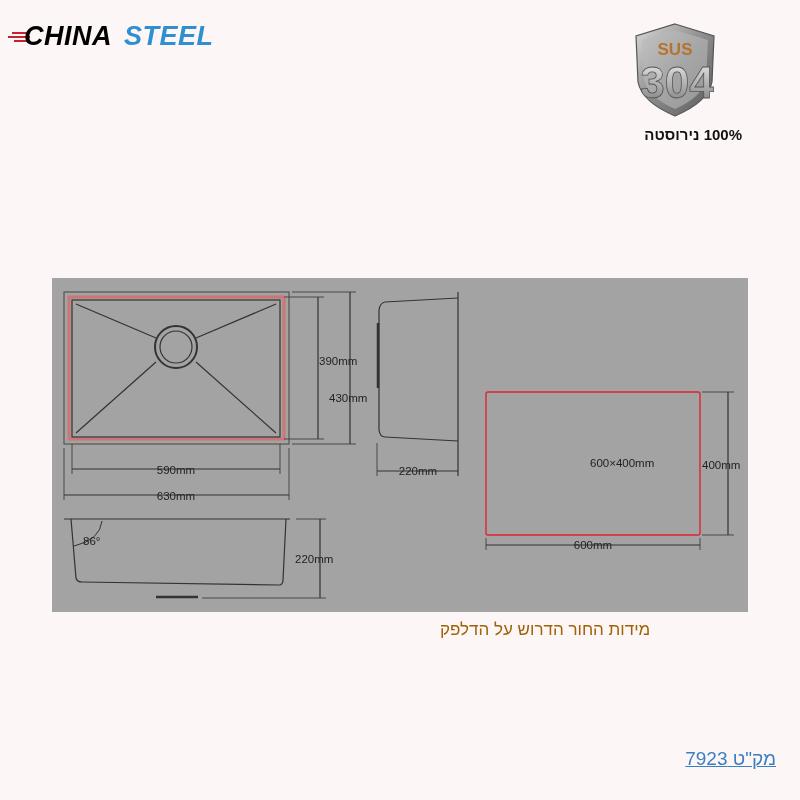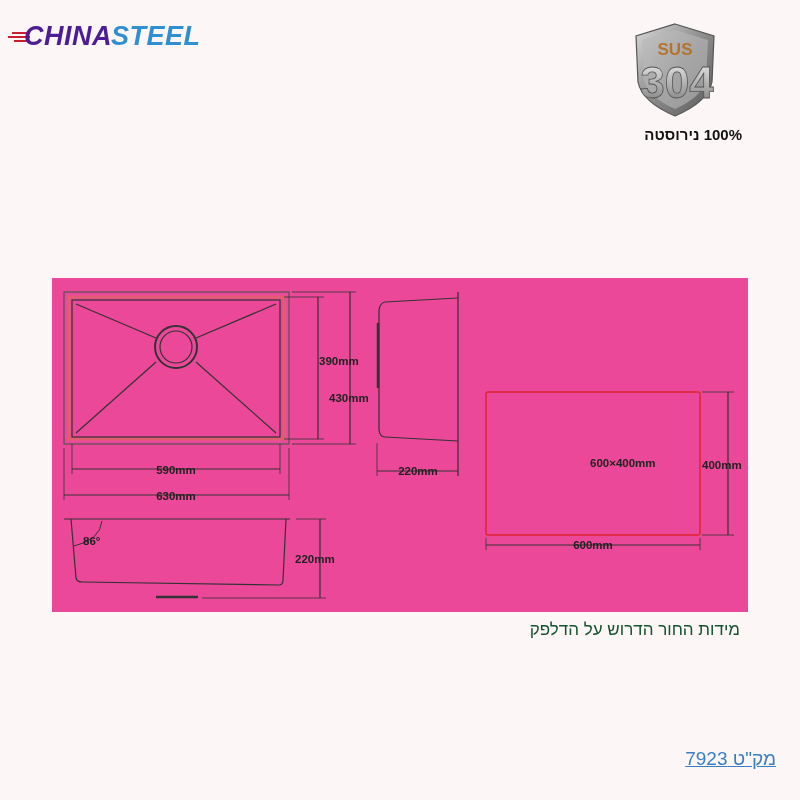--- a/index.html
+++ b/index.html
@@ -1,28 +1,28 @@
 <!DOCTYPE html>
 <html><head>
 <meta charset="utf-8">
 <style>
   html, body { margin:0; padding:0; }
   body { width:800px; height:800px; background:#fdf6f6; position:relative; overflow:hidden; font-family:"Liberation Sans", sans-serif; }
   .logo { position:absolute; left:8px; top:18px; width:200px; height:36px; }
   .logo-text { position:absolute; top:0; font-style:italic; font-weight:bold; font-size:27px; letter-spacing:0.5px; line-height:36px; }
-  .logo-china { left:16px; color:#4c1d95; }
-  .logo-steel { left:103px; color:#2f8fd0; }
+  .logo-china { left:16px; color:#000000; }
+  .logo-steel { left:116px; color:#2f8fd0; }
   .speed-lines { position:absolute; left:0; top:12px; width:22px; height:14px; }
   .speed-lines span { display:block; height:2px; background:#c8202f; margin-bottom:2px; }
   .badge { position:absolute; left:628px; top:22px; width:94px; height:96px; }
   .badge-caption { position:absolute; left:612px; top:126px; width:130px; text-align:right; font-weight:bold; font-size:15px; color:#111; direction:rtl; }
-  .panel { position:absolute; left:52px; top:278px; width:696px; height:334px; background:#ec4899;font-weight:bold; }
+  .panel { position:absolute; left:52px; top:278px; width:696px; height:334px; background:#a3a3a3; }
   .drawing { position:absolute; left:0; top:0; }
   .dim { font-family:"Liberation Sans", sans-serif; font-size:11.5px; fill:#222; }
-  .caption { position:absolute; left:440px; top:620px; width:300px; text-align:right; direction:rtl; font-size:17px; color:#14532d; }
+  .caption { position:absolute; left:440px; top:620px; width:300px; text-align:left; direction:rtl; font-size:17px; color:#a16207; }
   .sku { position:absolute; left:640px; top:748px; width:136px; text-align:right; direction:rtl; font-size:19px; color:#3a7fc4; text-decoration:underline; }
 </style>
 </head>
 <body>
 
 <div class="logo">
   <div class="speed-lines" style="top:14px;">
     <span style="width:18px;margin-left:4px;"></span>
       <span style="width:22px;"></span>
       <span style="width:16px;margin-left:6px;"></span>

